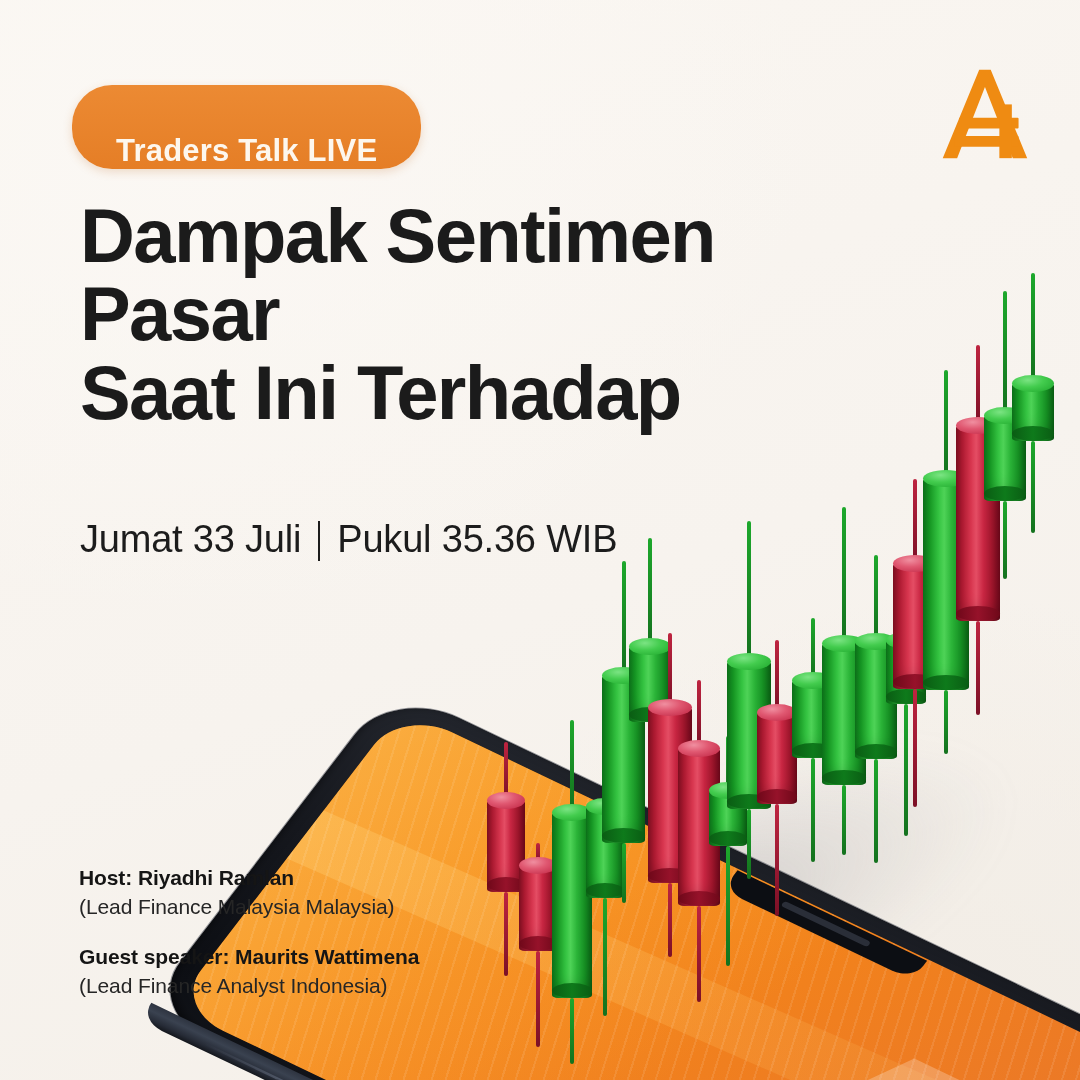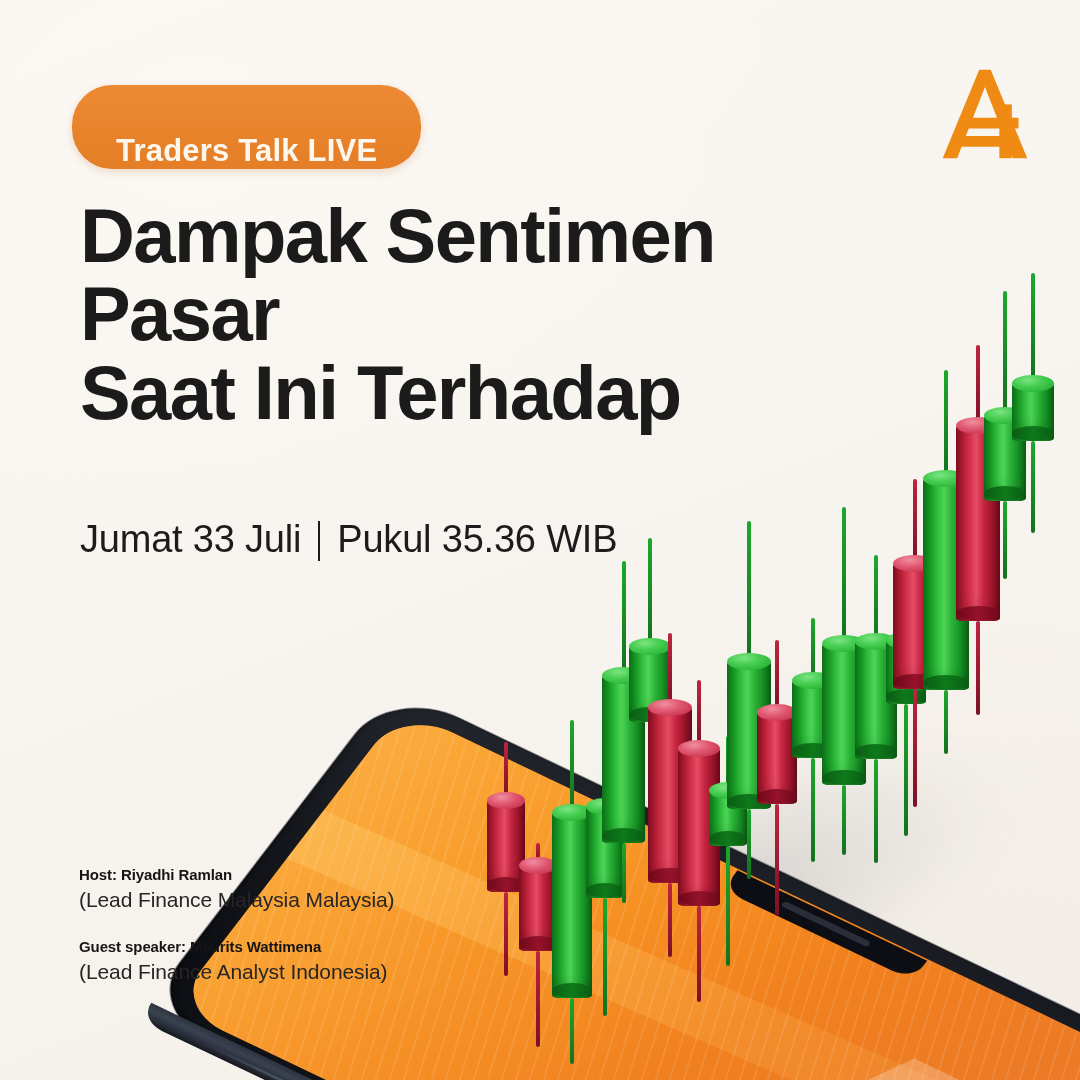--- a/index.html
+++ b/index.html
@@ -87,21 +87,21 @@
 
   
   .credits {
     position:absolute;
     left:79px; top:866px;
     z-index:40;
   }
   .credit-block { margin-bottom:26px; }
   .credit-block:last-child { margin-bottom:4px; }
   .credit-name {
-    font-size:15px; font-weight:bold;
+    font-size:21px; font-weight:bold;
     color:#151515; letter-spacing:-0.1px;
     margin-bottom:5px; white-space:nowrap;
   }
   .credit-role {
     font-size:21px; font-weight:400;
     color:#262626; letter-spacing:-0.1px;
     white-space:nowrap;
   }
 
   

